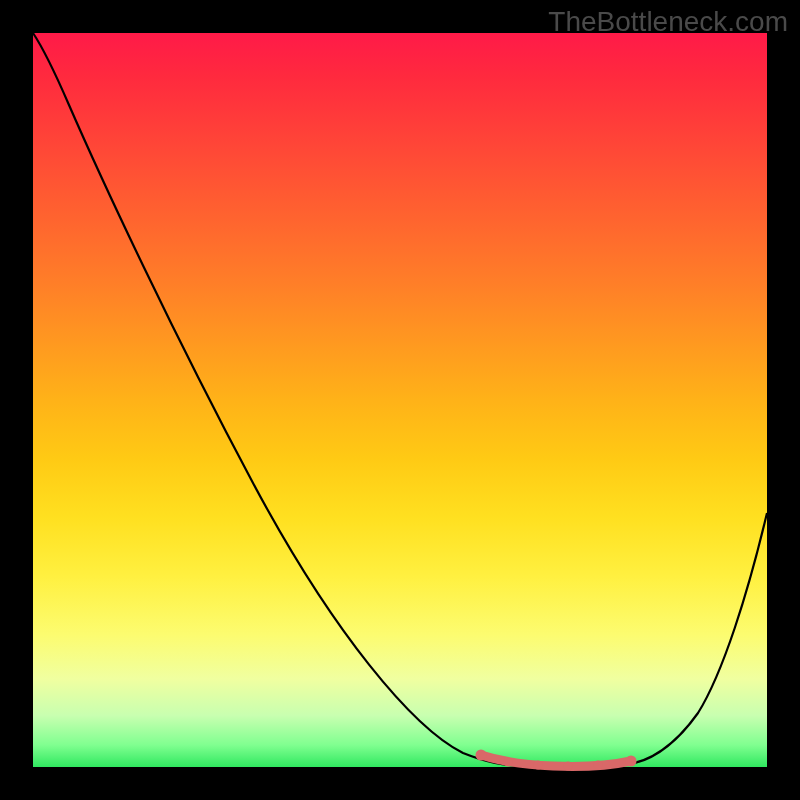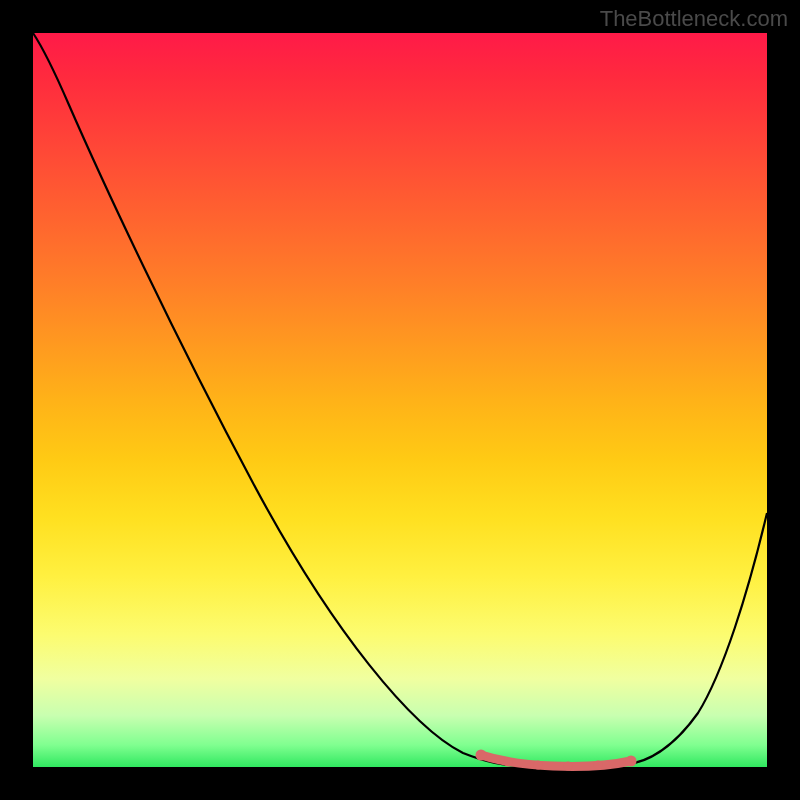--- a/index.html
+++ b/index.html
@@ -9,21 +9,21 @@
     background: #000;
     position: relative;
     font-family: Arial, sans-serif;
     overflow: hidden;
   }
   .watermark {
     position: absolute;
     top: 6px;
     right: 12px;
     color: #4a4a4a;
-    font-size: 22px;
+    font-size: 28px;
     font-weight: 500;
     z-index: 10;
   }
   .plot-area {
     position: absolute;
     left: 33px;
     top: 33px;
     width: 734px;
     height: 734px;
     background: linear-gradient(to bottom,

